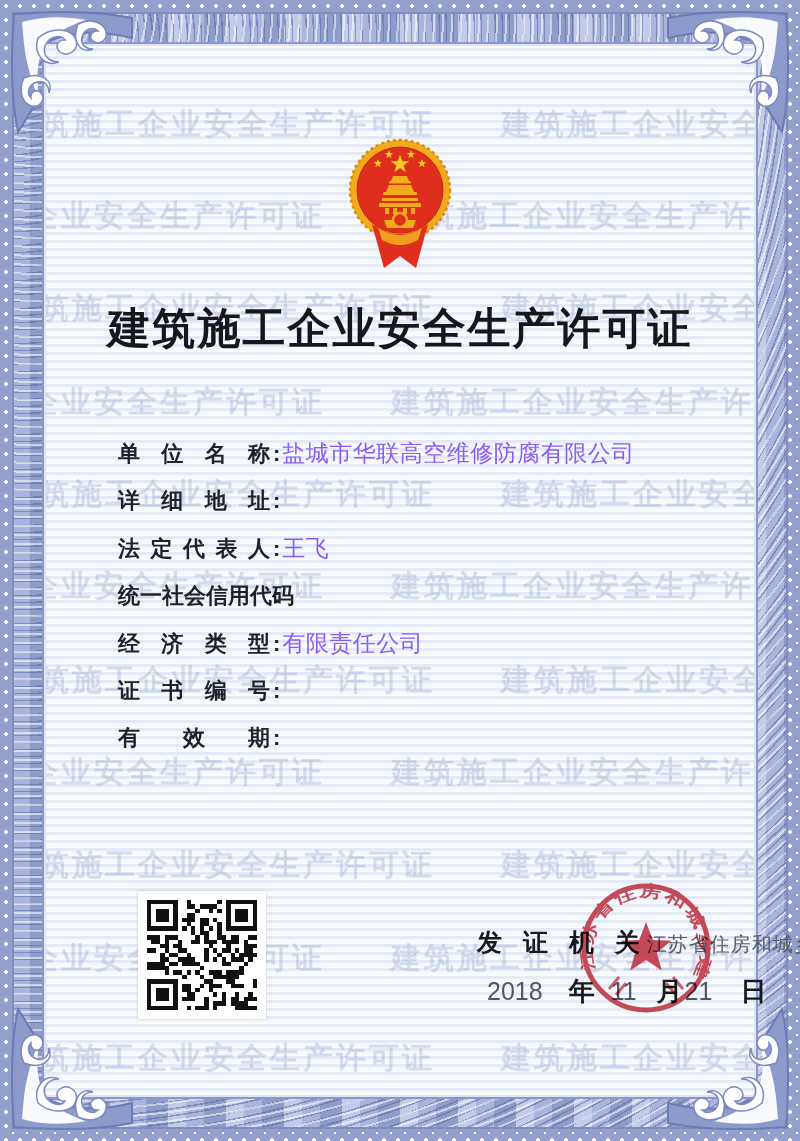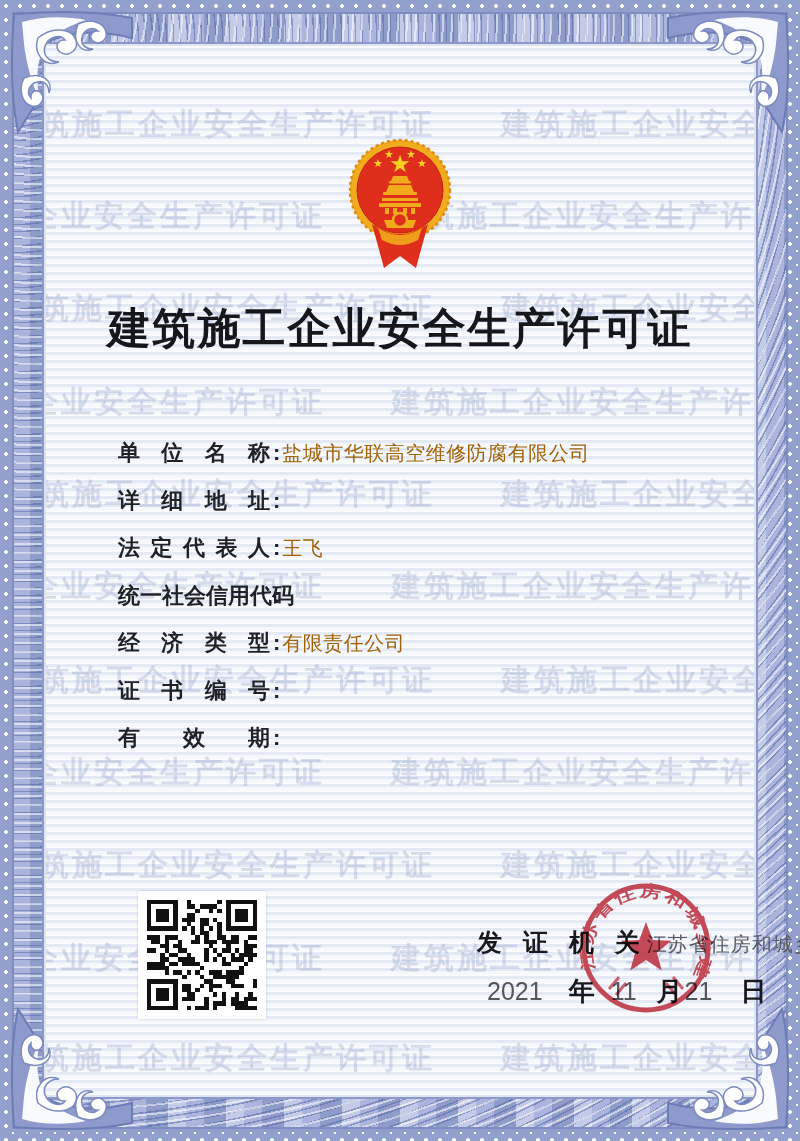--- a/index.html
+++ b/index.html
@@ -59,21 +59,21 @@
     font-size:43px;font-weight:900;color:#15171c;letter-spacing:2px;margin:0;
   }
 
   .fields{position:absolute;left:118px;top:438px;width:580px;}
   .field-row{display:flex;align-items:baseline;height:47.5px;}
   .f-label{
     display:inline-flex;justify-content:space-between;width:152px;flex:0 0 152px;
     font-size:22px;font-weight:700;color:#1e2126;
   }
   .f-colon{font-size:22px;font-weight:700;color:#1e2126;margin:0 2px 0 3px;}
-  .f-value{font-size:20px;color:#a16207;letter-spacing:.5px;}
+  .f-value{font-size:23px;color:#8b5cf6;letter-spacing:.5px;}
 
   .qr-box{
     position:absolute;left:138px;top:891px;width:128px;height:128px;background:#ffffff;
     padding:9px;box-shadow:0 0 2px rgba(120,130,160,.4);
   }
   .qr-box svg{width:110px;height:110px;display:block;}
 
   .issuer-row{position:absolute;left:477px;top:926px;white-space:nowrap;}
   .issuer-label{font-size:25px;font-weight:800;color:#17191d;letter-spacing:7px;}
   .issuer-value{font-size:20px;color:#595c63;letter-spacing:1px;}
@@ -473,21 +473,21 @@
           <rect x="1" y="19" width="5" height="5" fill="#fff"></rect>
           <rect x="2" y="20" width="3" height="3" fill="#111"></rect>
         </svg>
       </div>
 
     <div class="issuer-row">
       <span class="issuer-label">发 证 机 关</span><span class="issuer-value">江苏省住房和城乡建设厅</span>
     </div>
 
     <div class="date-row">
-      <span class="date-num">2021</span>
+      <span class="date-num">2018</span>
       <span class="date-unit dg1">年</span>
       <span class="date-num dg2">11</span>
       <span class="date-unit dg3">月</span>
       <span class="date-num dg4">21</span>
       <span class="date-unit dg5">日</span>
     </div>
 
     <div class="seal">
       <svg viewBox="0 0 142 142">
         <defs>

